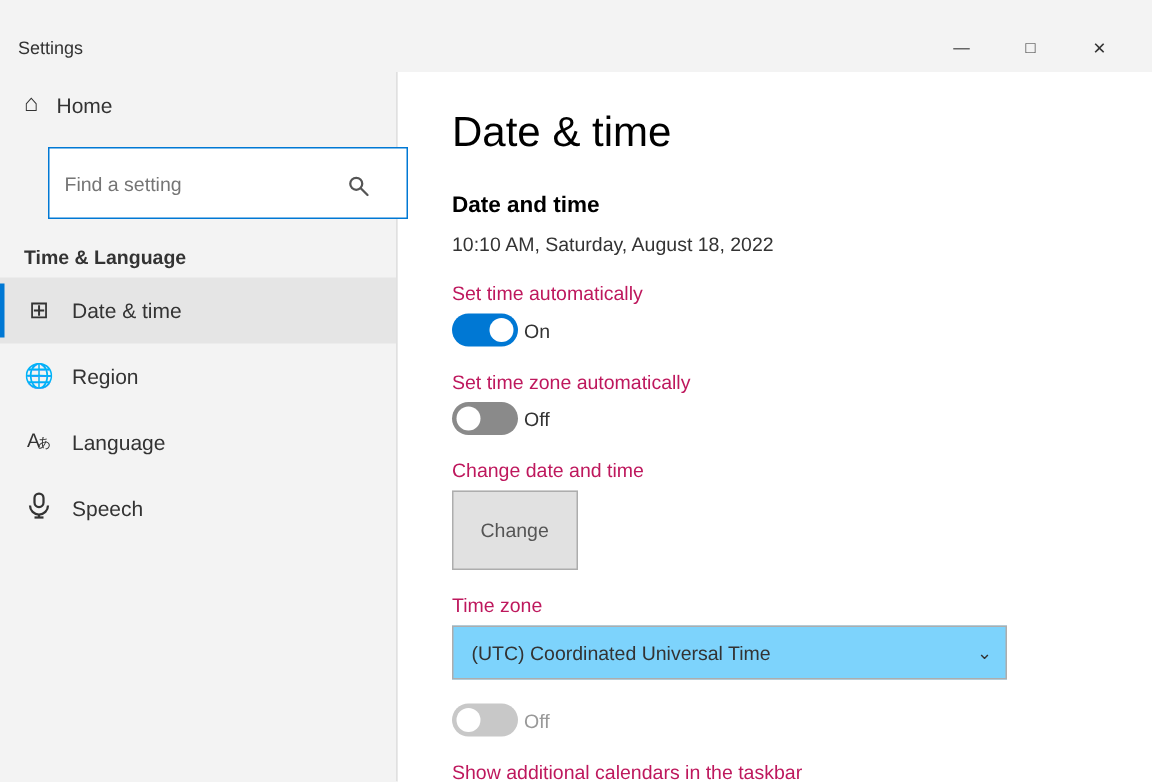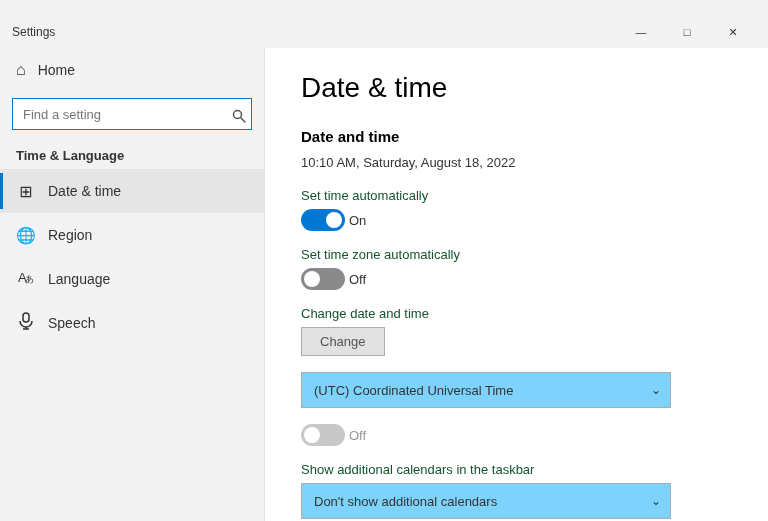--- a/index.html
+++ b/index.html
@@ -78,27 +78,28 @@
       font-size: 14px;
       color: #333;
     }
 
     .search-box-wrapper {
       padding: 6px 12px 10px 12px;
       position: relative;
     }
     .search-box {
       width: 100%;
-      height: 32px;
+      height: 48px;
       border: 1.5px solid #0078d4;
       background: white;
       padding: 0 30px 0 10px;
       font-size: 13px;
       outline: none;
       color: #333;
+      margin-left: 20px;
     }
     .search-icon-btn {
       position: absolute;
       right: 18px;
       top: 50%;
       transform: translateY(-50%);
       background: none;
       border: none;
       cursor: pointer;
       color: #555;
@@ -170,21 +171,21 @@
       font-size: 13px;
       color: #333;
       margin-bottom: 18px;
     }
 
     .setting-row {
       margin-bottom: 16px;
     }
     .setting-label {
       font-size: 13px;
-      color: #14532d;
+      color: #be185d;
       margin-bottom: 6px;
     }
     .setting-label.disabled {
       color: #999;
     }
 
     
     .toggle-container {
       display: flex;
       align-items: center;
@@ -221,21 +222,21 @@
     .toggle-state-label {
       font-size: 13px;
       color: #333;
     }
     .toggle-state-label.disabled { color: #999; }
 
     
     .change-btn {
       background: #e1e1e1;
       border: 1px solid #adadad;
-      padding: 6px 18px;
+      padding: 18px 18px;
       font-size: 13px;
       cursor: pointer;
       color: #555;
     }
 
     
     .dropdown-wrapper {
       position: relative;
       max-width: 370px;
     }
@@ -352,20 +353,21 @@
         <span class="toggle-state-label">Off</span>
       </div>
     </div>
 
     <div class="setting-row">
       <div class="setting-label">Change date and time</div>
       <button class="change-btn">Change</button>
     </div>
 
     <div class="setting-row">
+      <div class="setting-label">Time zone</div>
       <div class="dropdown-wrapper">
         <select class="dropdown">
           <option>(UTC) Coordinated Universal Time</option>
         </select>
         <span class="dropdown-arrow">⌄</span>
       </div>
     </div>
 
     <div class="setting-row">
       <div class="toggle-container">

